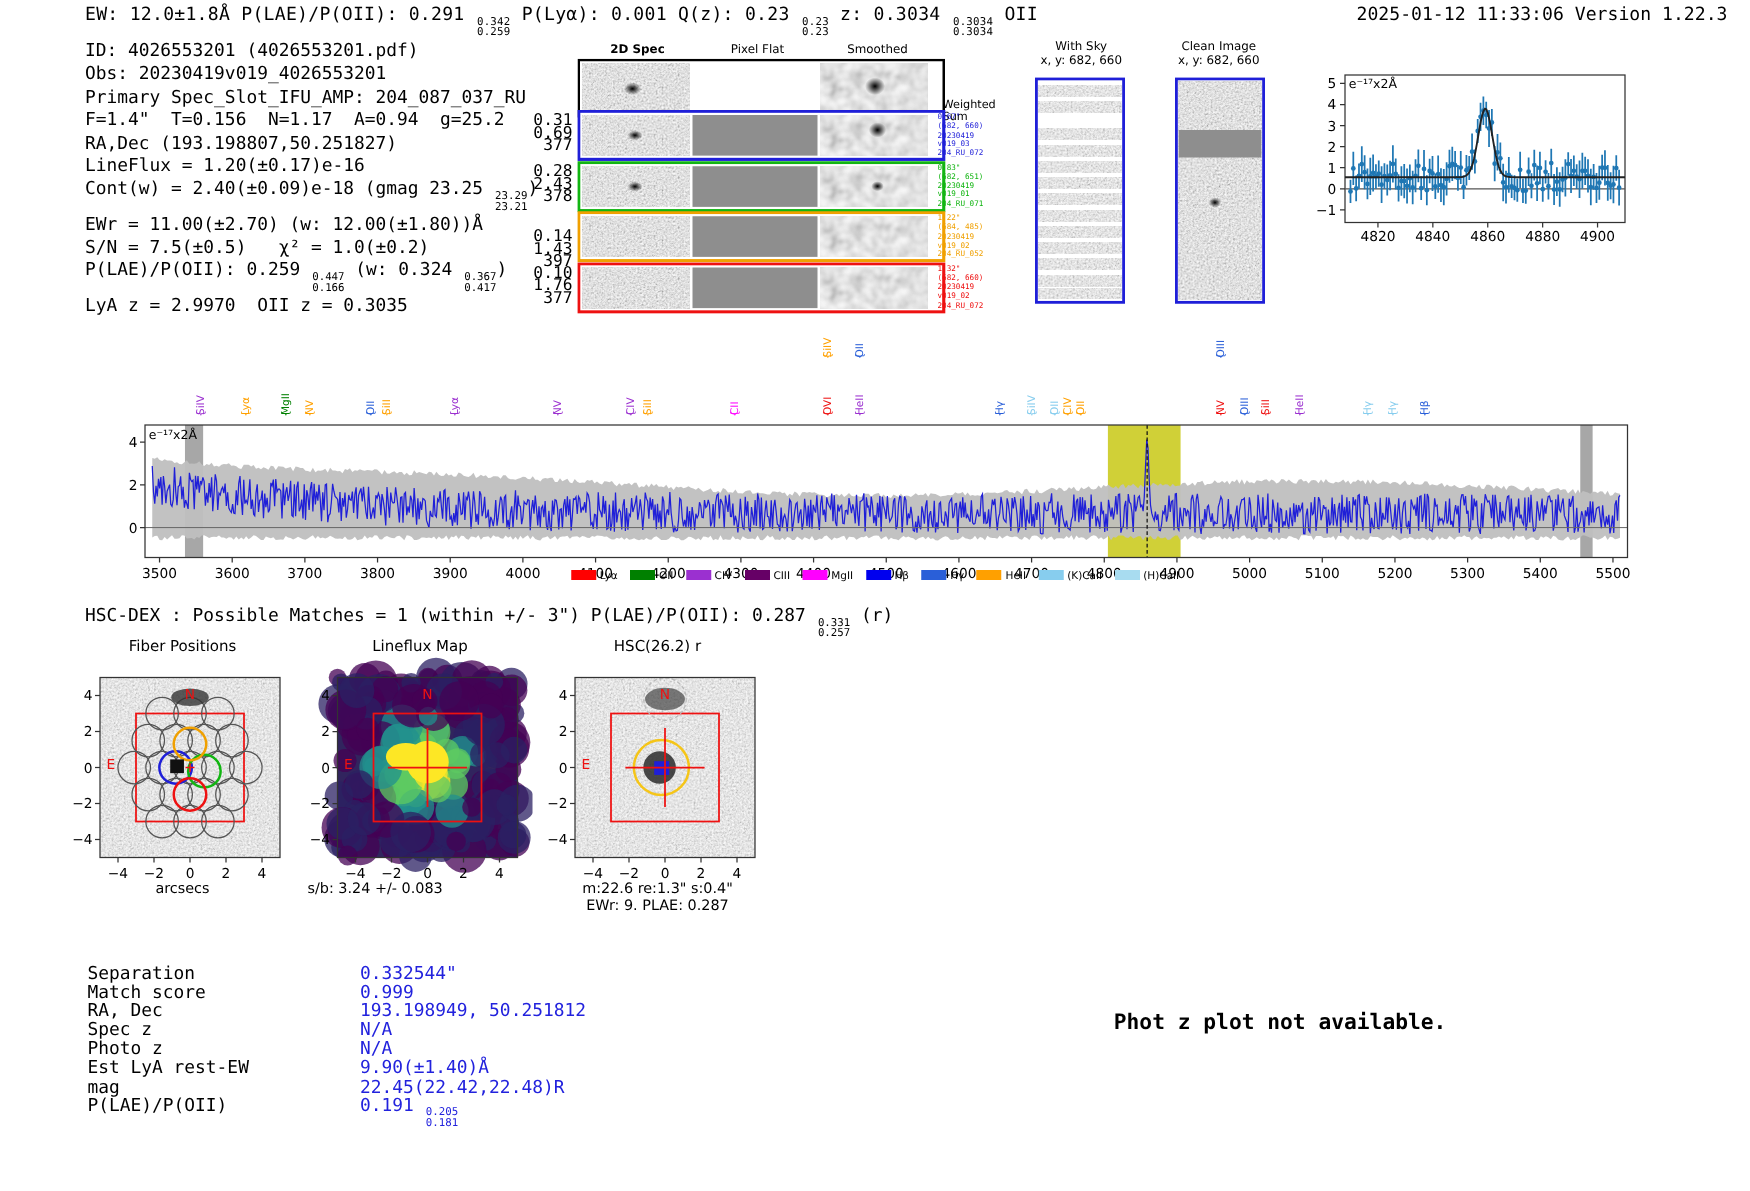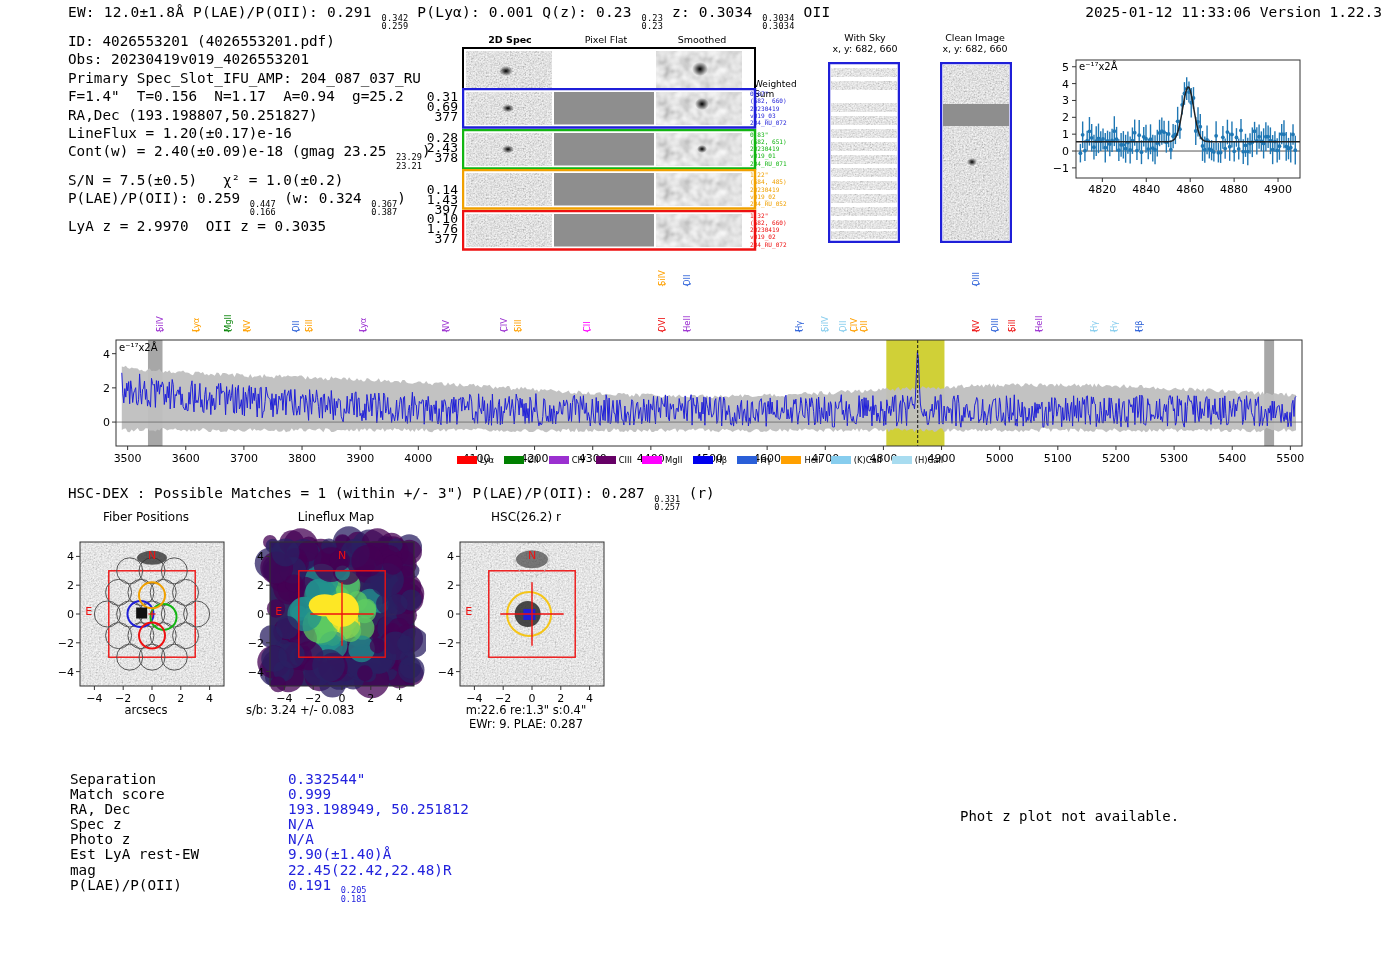--- a/index.html
+++ b/index.html
@@ -37,21 +37,21 @@
 
   
   #legend{display:flex;gap:10px;align-items:center;justify-content:center;}
   .lgi{display:flex;align-items:center;gap:3px;font-size:8.4px;}
   .lgsw{width:20px;height:8px;display:block;}
 
   
   #tbl{left:70px;top:772px;font-size:14.3px;line-height:15.1px;}
   #tbl .k{position:absolute;left:0;white-space:pre;}
   #tbl .v{position:absolute;left:218px;color:#2222dd;white-space:pre;}
-  #photz{left:960px;top:808px;font-size:14px;}
+  #photz{left:891px;top:808px;font-size:17px;font-weight:bold;}
 </style>
 </head>
 <body>
 
 <div class="abs mono nowrap" id="hdr-line">
   <span>EW: 12.0±1.8Å  P(LAE)/P(OII): 0.291 </span><span class="frac">
       <span>0.342</span>
       <span>0.259</span>
     </span><span>  P(Lyα): 0.001  Q(z): 0.23 </span><span class="frac">
       <span>0.23</span>
@@ -64,22 +64,23 @@
 <div class="abs mono" id="stamp">2025-01-12 11:33:06  Version 1.22.3</div>
 
 <div class="abs mono" id="info">
   <div>ID: 4026553201 (4026553201.pdf)</div>
   <div>Obs: 20230419v019_4026553201</div>
   <div>Primary Spec_Slot_IFU_AMP: 204_087_037_RU</div>
   <div>F=1.4"  T=0.156  N=1.17  A=0.94  g=25.2</div>
   <div>RA,Dec (193.198807,50.251827)</div>
   <div>LineFlux = 1.20(±0.17)e-16</div>
   <div><span>Cont(w) = 2.40(±0.09)e-18 (gmag 23.25 </span><span class="frac"><span>23.29</span><span>23.21</span></span><span>)</span></div>
+  <div>EWr = 11.00(±2.70) (w: 12.00(±1.80))Å</div>
   <div>S/N = 7.5(±0.5)   χ² = 1.0(±0.2)</div>
-  <div><span>P(LAE)/P(OII): 0.259 </span><span class="frac"><span>0.447</span><span>0.166</span></span><span> (w: 0.324 </span><span class="frac"><span>0.367</span><span>0.387</span></span><span>)</span></div>
+  <div><span>P(LAE)/P(OII): 0.259 </span><span class="frac"><span>0.447</span><span>0.166</span></span><span> (w: 0.324 </span><span class="frac"><span>0.367</span><span>0.417</span></span><span>)</span></div>
   <div>LyA z = 2.9970  OII z = 0.3035</div>
 </div>
 
 <div class="abs" id="spec2d" style="left:462px;top:34px;width:300px;height:215px;">
   <div class="abs sans ttl" style="left:0px;top:0px;width:96px;font-weight:bold;">2D Spec</div>
   <div class="abs sans ttl" style="left:96px;top:0px;width:96px;">Pixel Flat</div>
   <div class="abs sans ttl" style="left:192px;top:0px;width:96px;">Smoothed</div>
   <div class="abs sans" style="left:292px;top:45px;font-size:9px;line-height:10px;white-space:pre;">Weighted
 Sum</div>
   <svg class="abs" style="left:0;top:13px;" width="296" height="202">

